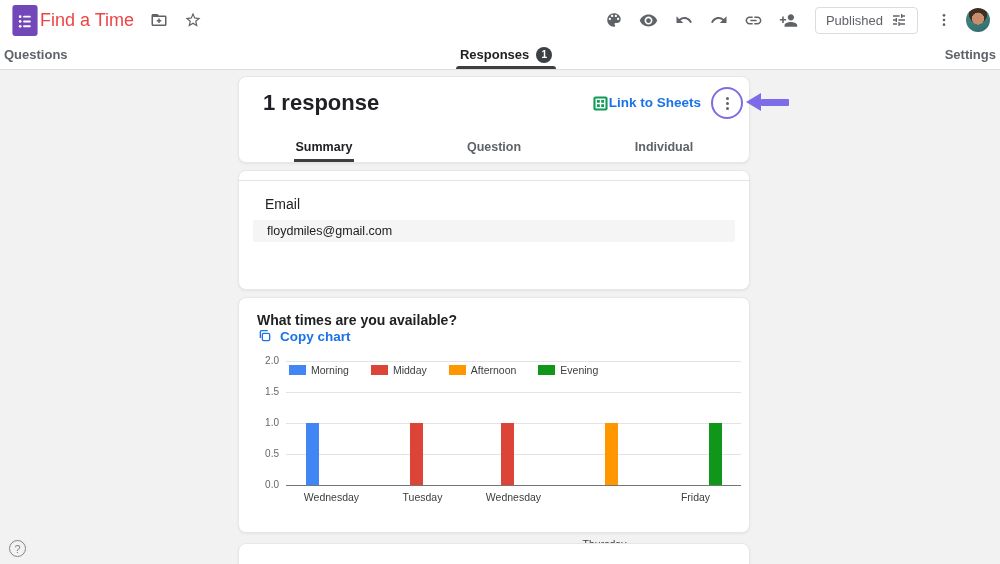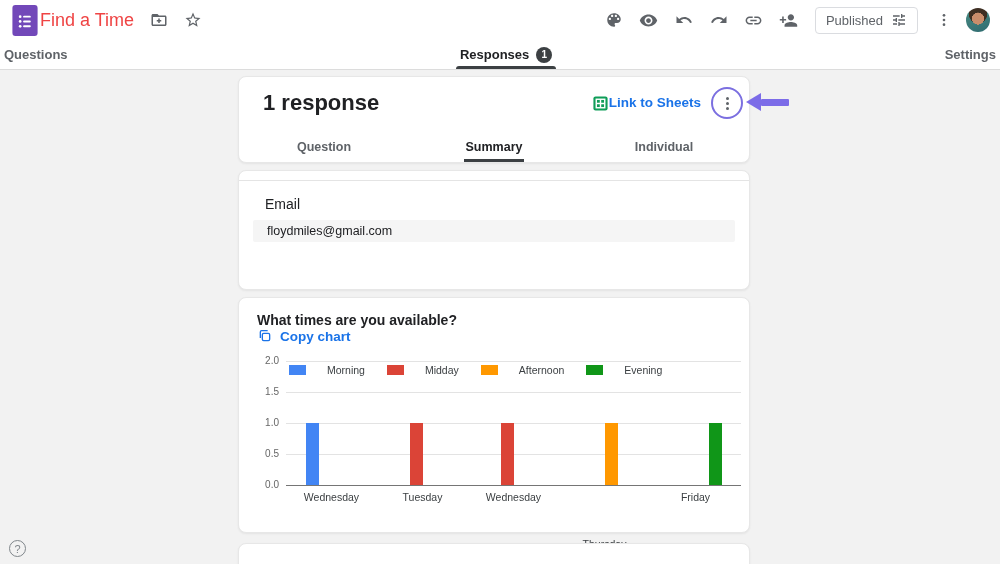--- a/index.html
+++ b/index.html
@@ -78,21 +78,21 @@
   .chart-title { font-size:14px; font-weight:bold; }
   .copy-chart { display:flex; align-items:center; gap:7px; cursor:pointer; }
   .copy-chart span { color:#1a73e8; font-size:13.5px; font-weight:bold; }
   #chart { position:absolute; left:0; right:0; top:44px; height:170px; }
   .gridline { position:absolute; height:1px; background:#e3e3e3; }
   .gridline.axisline { background:#757575; }
   .ytick { position:absolute; left:0; width:40px; text-align:right; font-size:10px; color:#666; }
   .xtick { position:absolute; text-align:center; font-size:10.5px; color:#3c4043; }
   .bar { position:absolute; }
   .legend { position:absolute; display:flex; gap:22px; align-items:center; }
-  .legend-item { display:flex; align-items:center; gap:21px; }
+  .legend-item { display:flex; align-items:center; gap:5px; }
   .legend-swatch { width:17px; height:10px; }
   .legend-label { font-size:10.5px; color:#3c4043; }
 
   
   .help-btn { position:absolute; left:9px; top:540px; width:17px; height:17px; border-radius:50%;
     border:1.5px solid #80868b; color:#80868b; font-size:11px; display:flex; align-items:center;
     justify-content:center; background:transparent; cursor:pointer; font-family:inherit; }
 </style>
 </head>
 <body>
@@ -194,25 +194,25 @@
       </svg>
       <span>Link to Sheets</span>
     </div>
     <button class="circle-kebab">
       <i></i>
         <i></i>
         <i></i>
     </button>
   </div>
   <div class="subtabs">
+    <div class="subtab active">
+      <span>Summary</span>
+    </div>
     <div class="subtab">
       <span>Question</span>
-    </div>
-    <div class="subtab active">
-      <span>Summary</span>
     </div>
     <div class="subtab">
       <span>Individual</span>
     </div>
   </div>
 </div>
 
 <div class="annotation-arrow">
   <div class="head"></div>
     <div class="shaft"></div>

